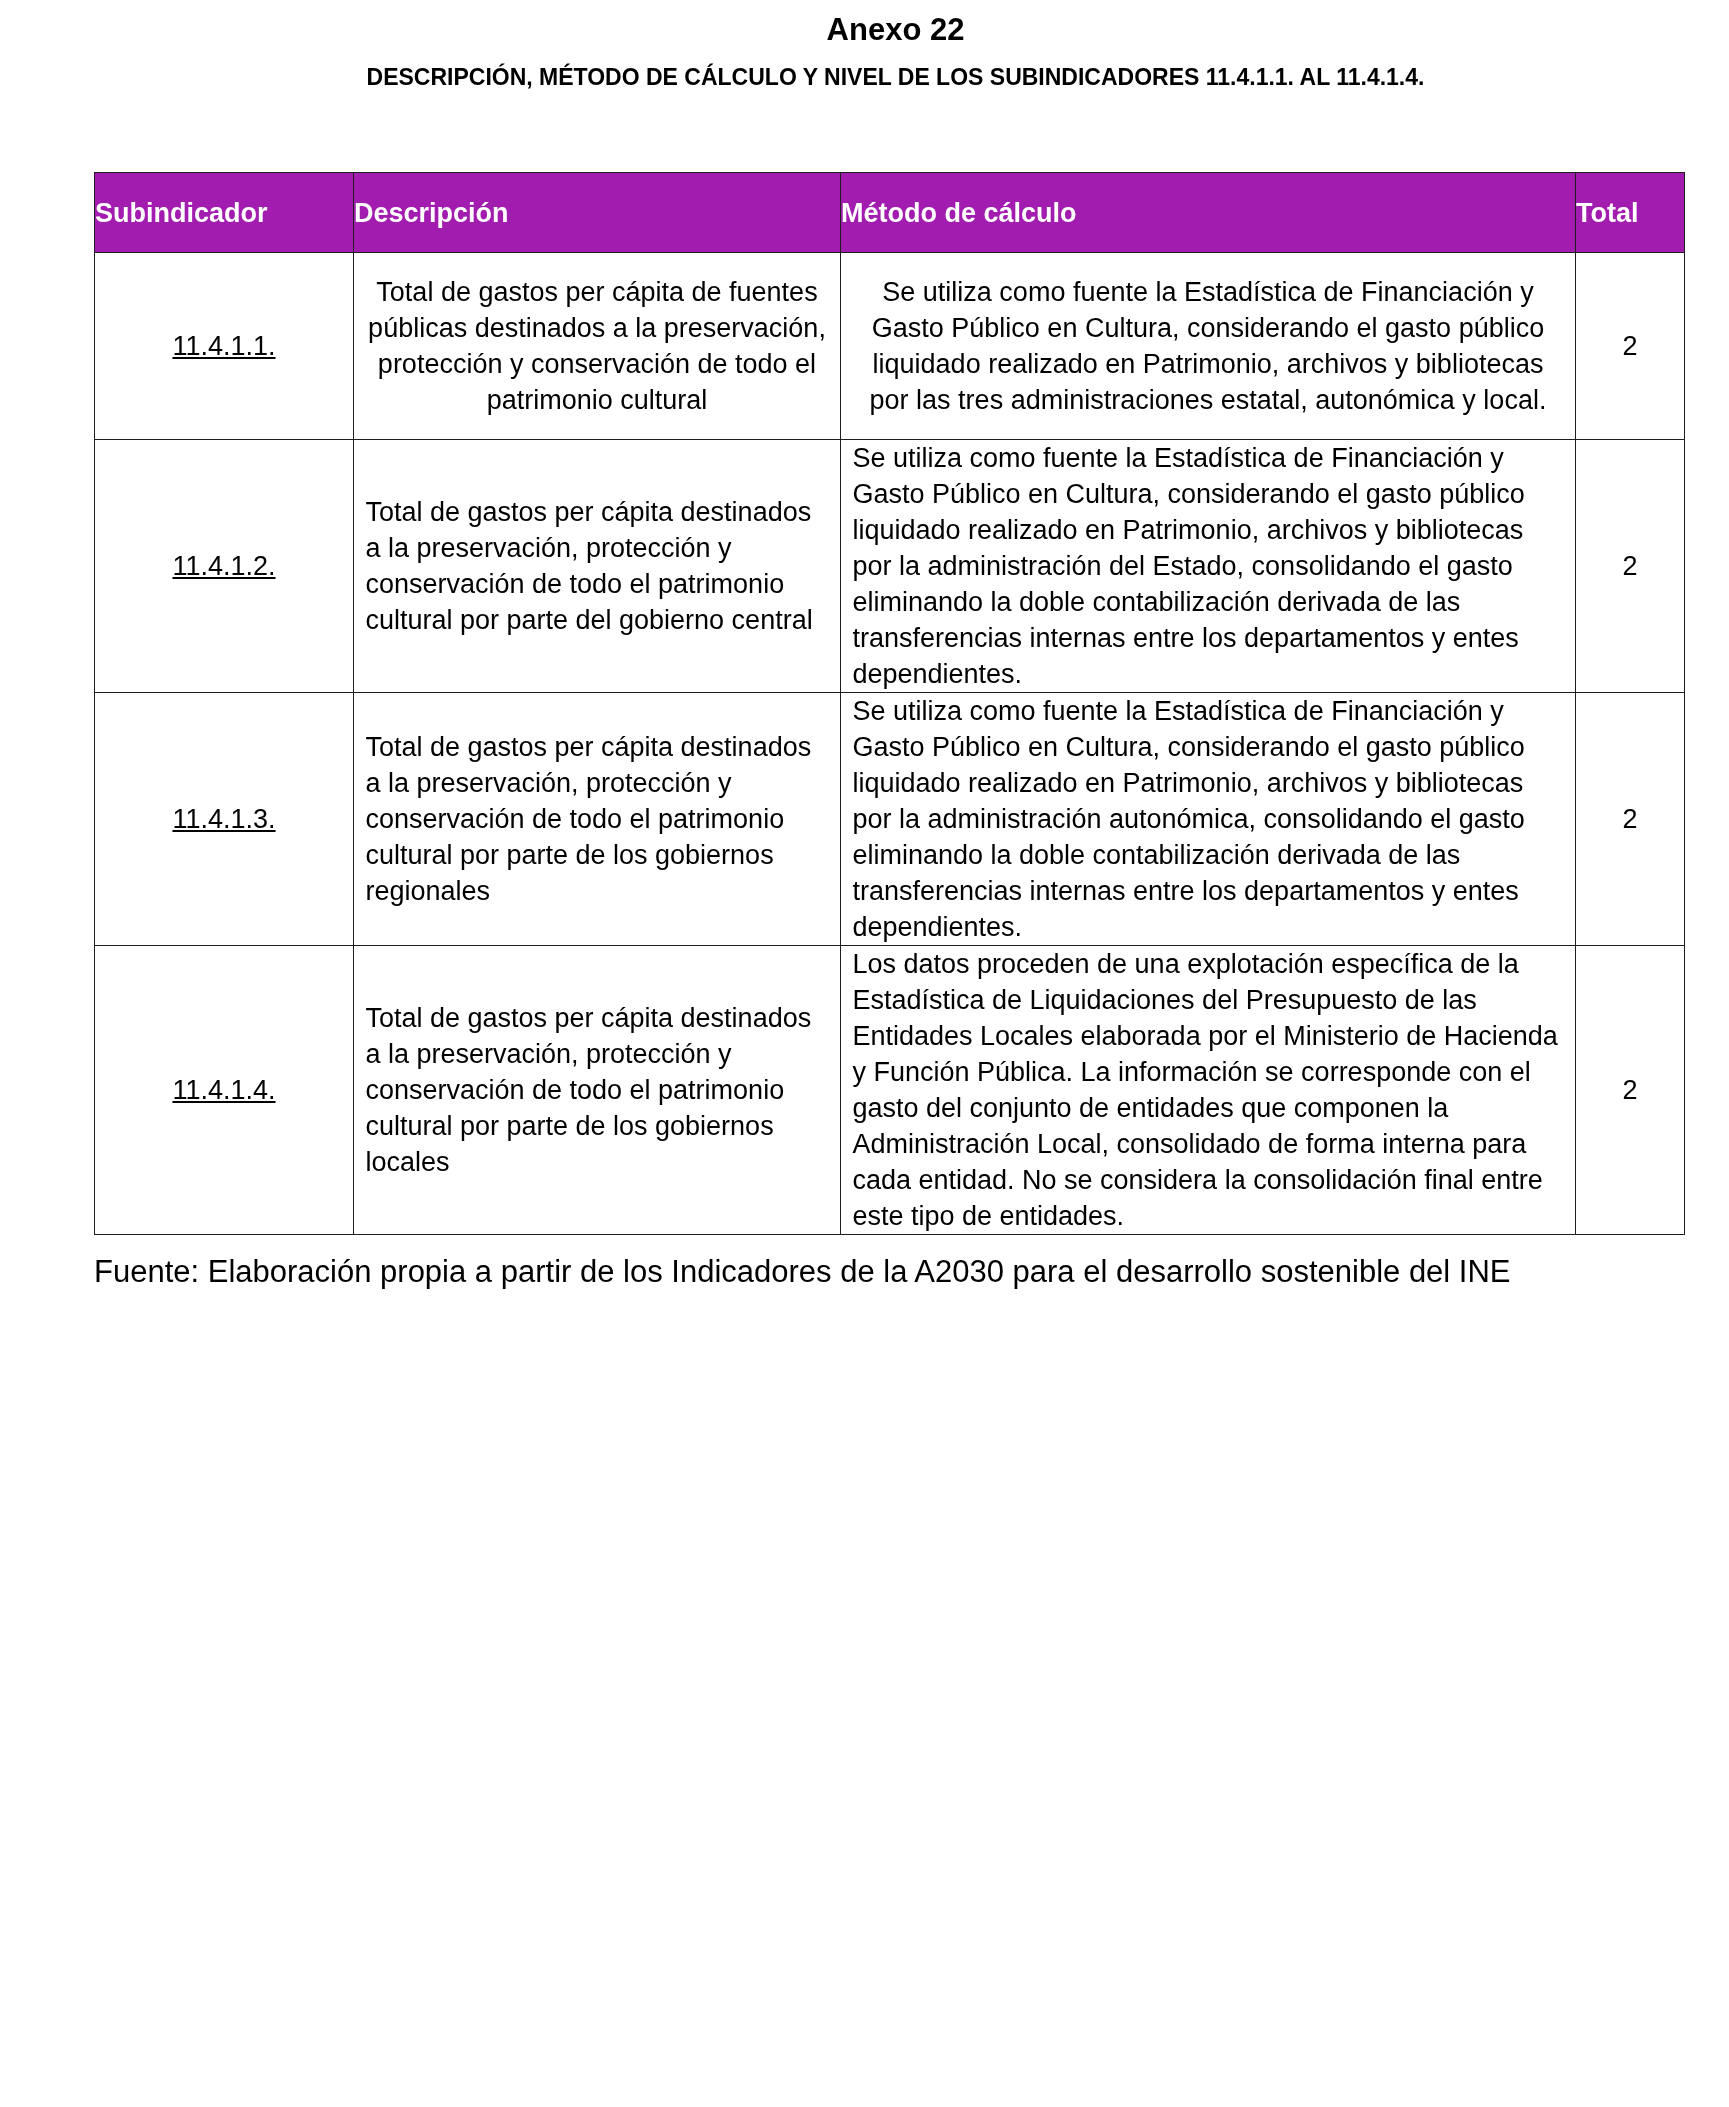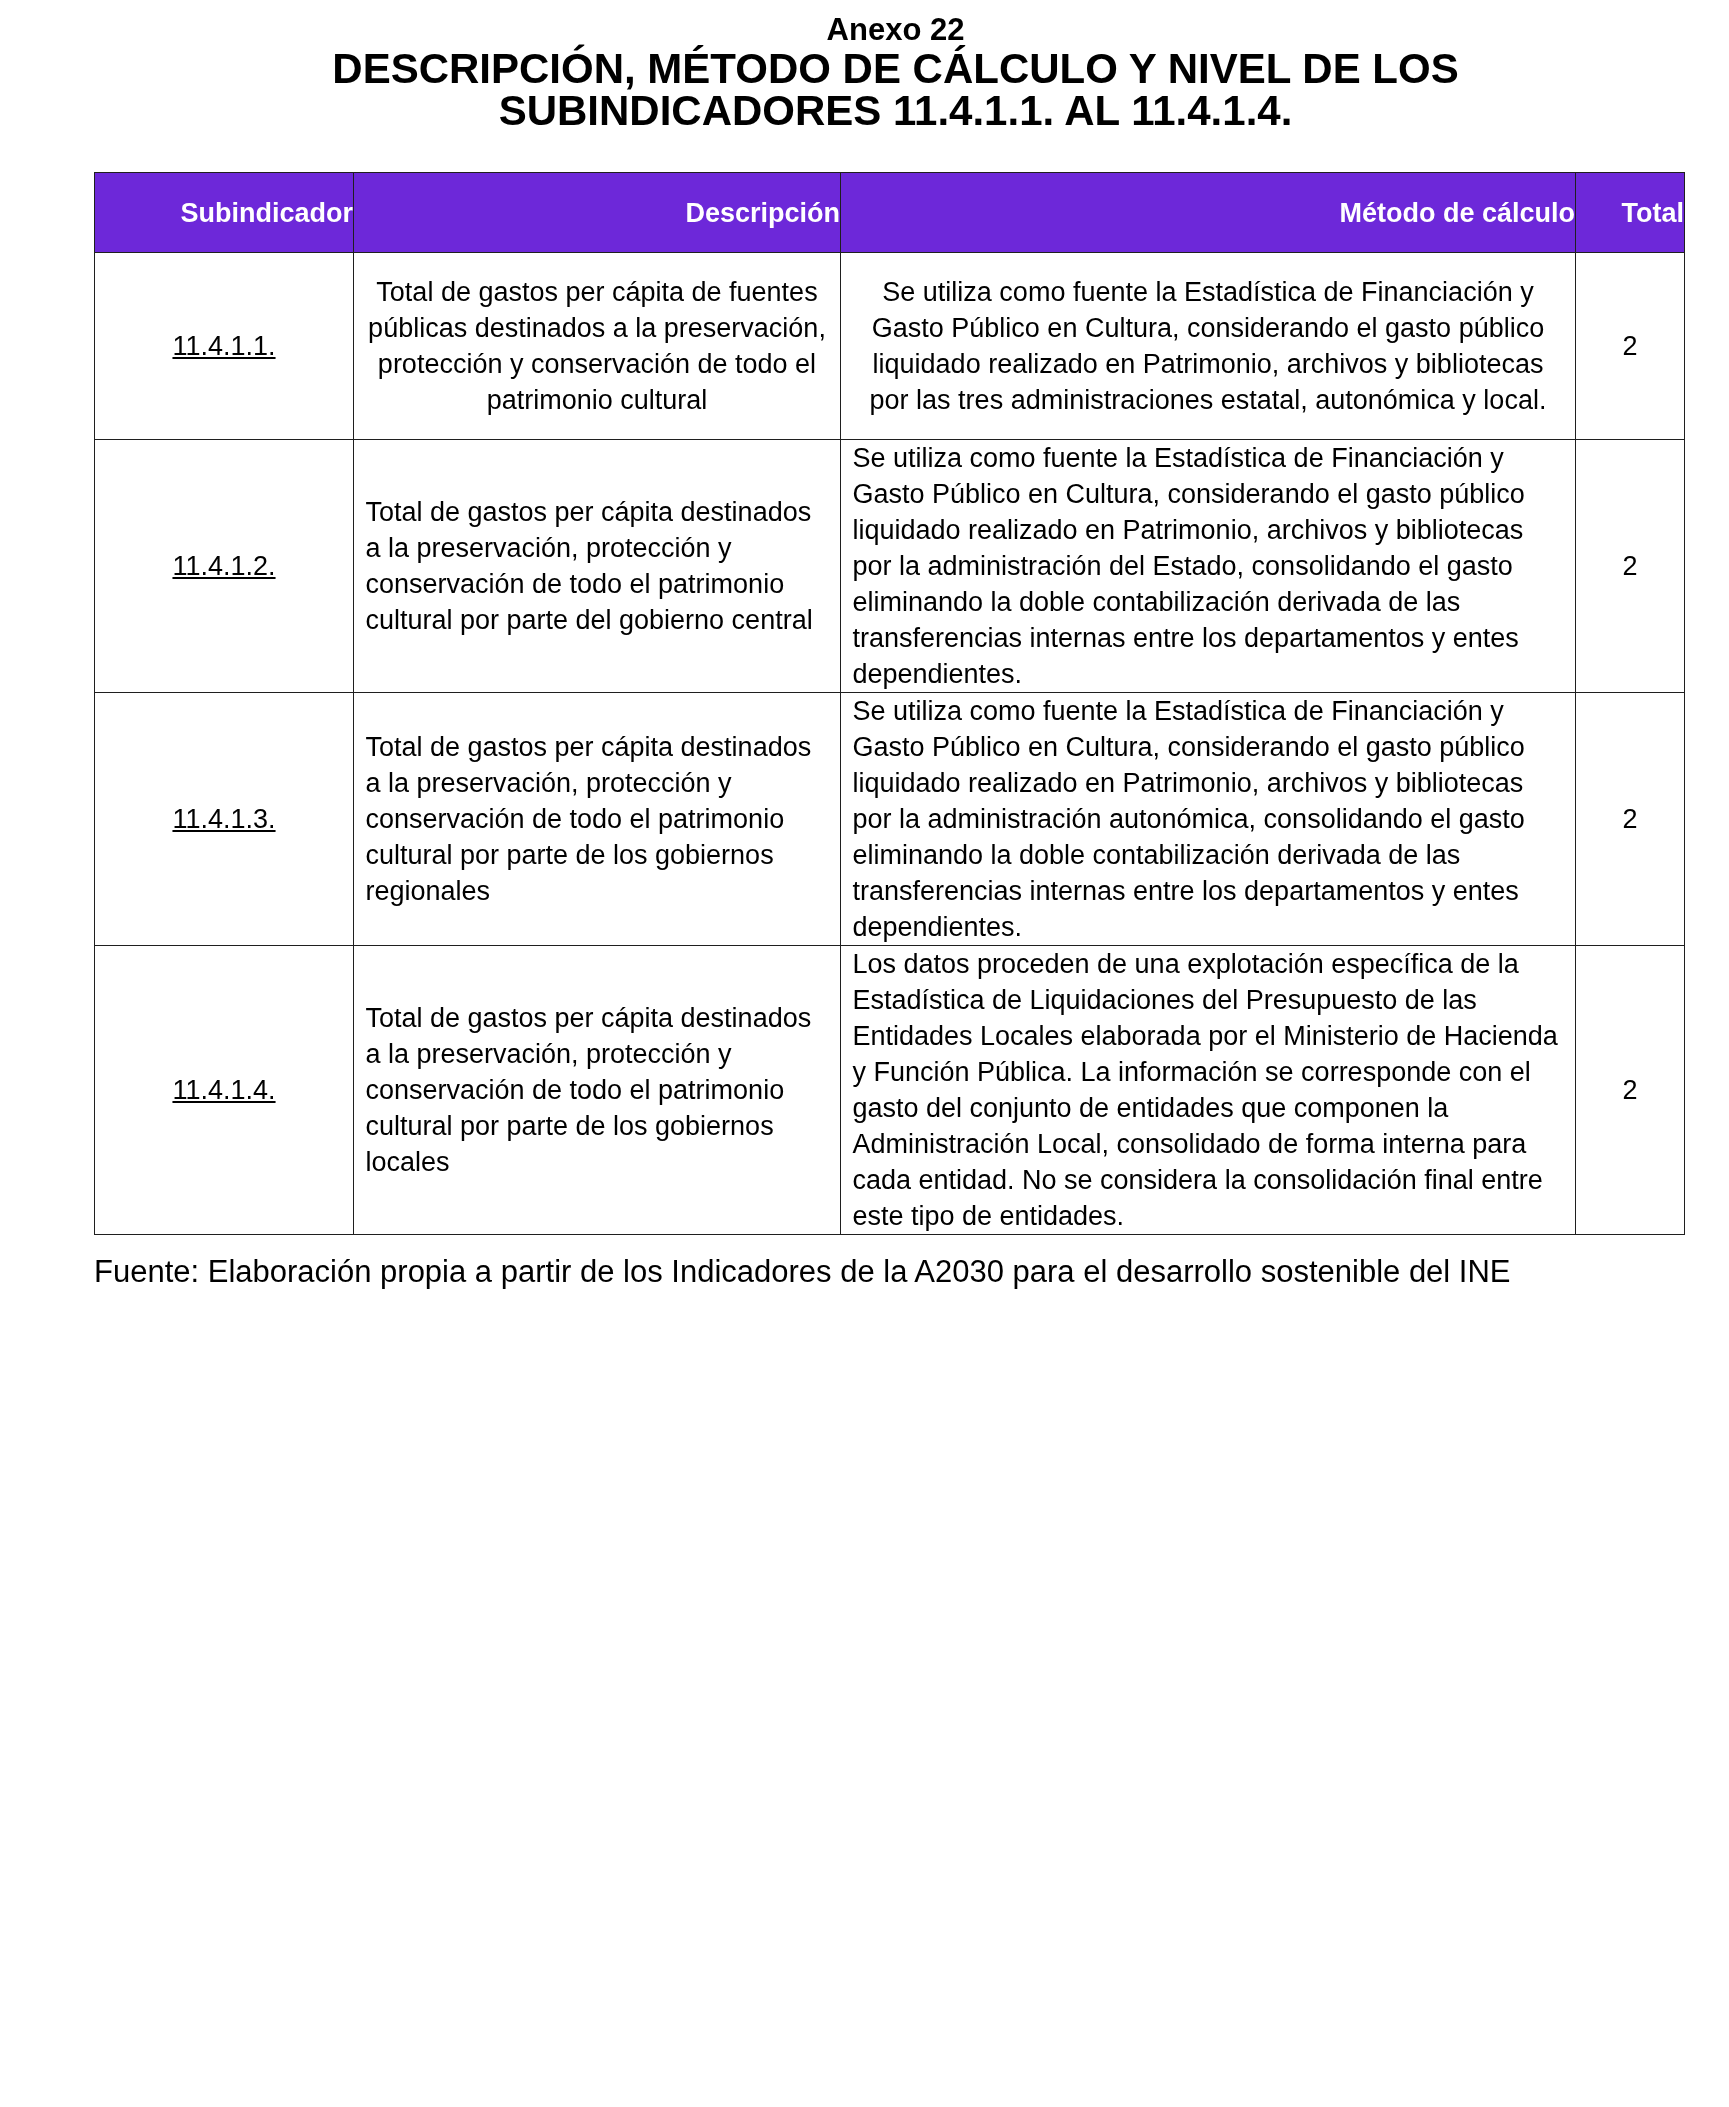--- a/index.html
+++ b/index.html
@@ -1,22 +1,22 @@
 <!DOCTYPE html>
 <html style="font-size:13px"><head>
   <meta charset="utf-8">
   <style>
     html, body { margin: 0; padding: 0; background: #ffffff; }
     body { width: 1729px; height: 2108px; position: relative; font-family: "Liberation Sans", sans-serif; color: #000; }
     .title-block { position: absolute; left: 0; top: 11.4px; width: 1729px; text-align: center; font-weight: bold; font-family: "Liberation Sans", sans-serif; padding-left: 31px; }
     .title-block .annex { font-size: 31px; line-height: 37px; }
-    .title-block .heading { font-size: 42px; line-height: 42px; margin: 0 auto; width: 1513px; }
+    .title-block .heading { font-size: 23px; line-height: 42px; margin: 8px auto; width: 1513px; }
     table.main { position: absolute; left: 94px; top: 172px; width: 1590px; border-collapse: collapse; table-layout: fixed; }
     table.main th, table.main td { border: 1.6px solid #1f1f1f; font-size: 27px; line-height: 36px; vertical-align: middle; }
-    table.main th { background: #6d28d9; color: #ffffff; font-weight: bold; height: 79px; text-align: right; padding: 0; }
+    table.main th { background: #a21caf; color: #ffffff; font-weight: bold; height: 79px; text-align: left; padding: 0; }
     table.main td { padding: 0 11.4px; }
     td.code { text-align: center; text-decoration: underline; }
     td.nivel { text-align: center; }
     td.desc, td.method { text-align: left; }
     col.c1 { width: 259px; } col.c2 { width: 487px; } col.c3 { width: 735px; } col.c4 { width: 109px; }
     tr.r1 td { height: 186px; text-align: center; } tr.r2 td { height: 249px; } tr.r3 td { height: 249px; } tr.r4 td { height: 286px; }
     .source { position: absolute; left: 94px; top: 1254px; font-size: 31px; line-height: 36px; }
   </style>
 </head>
 <body>

